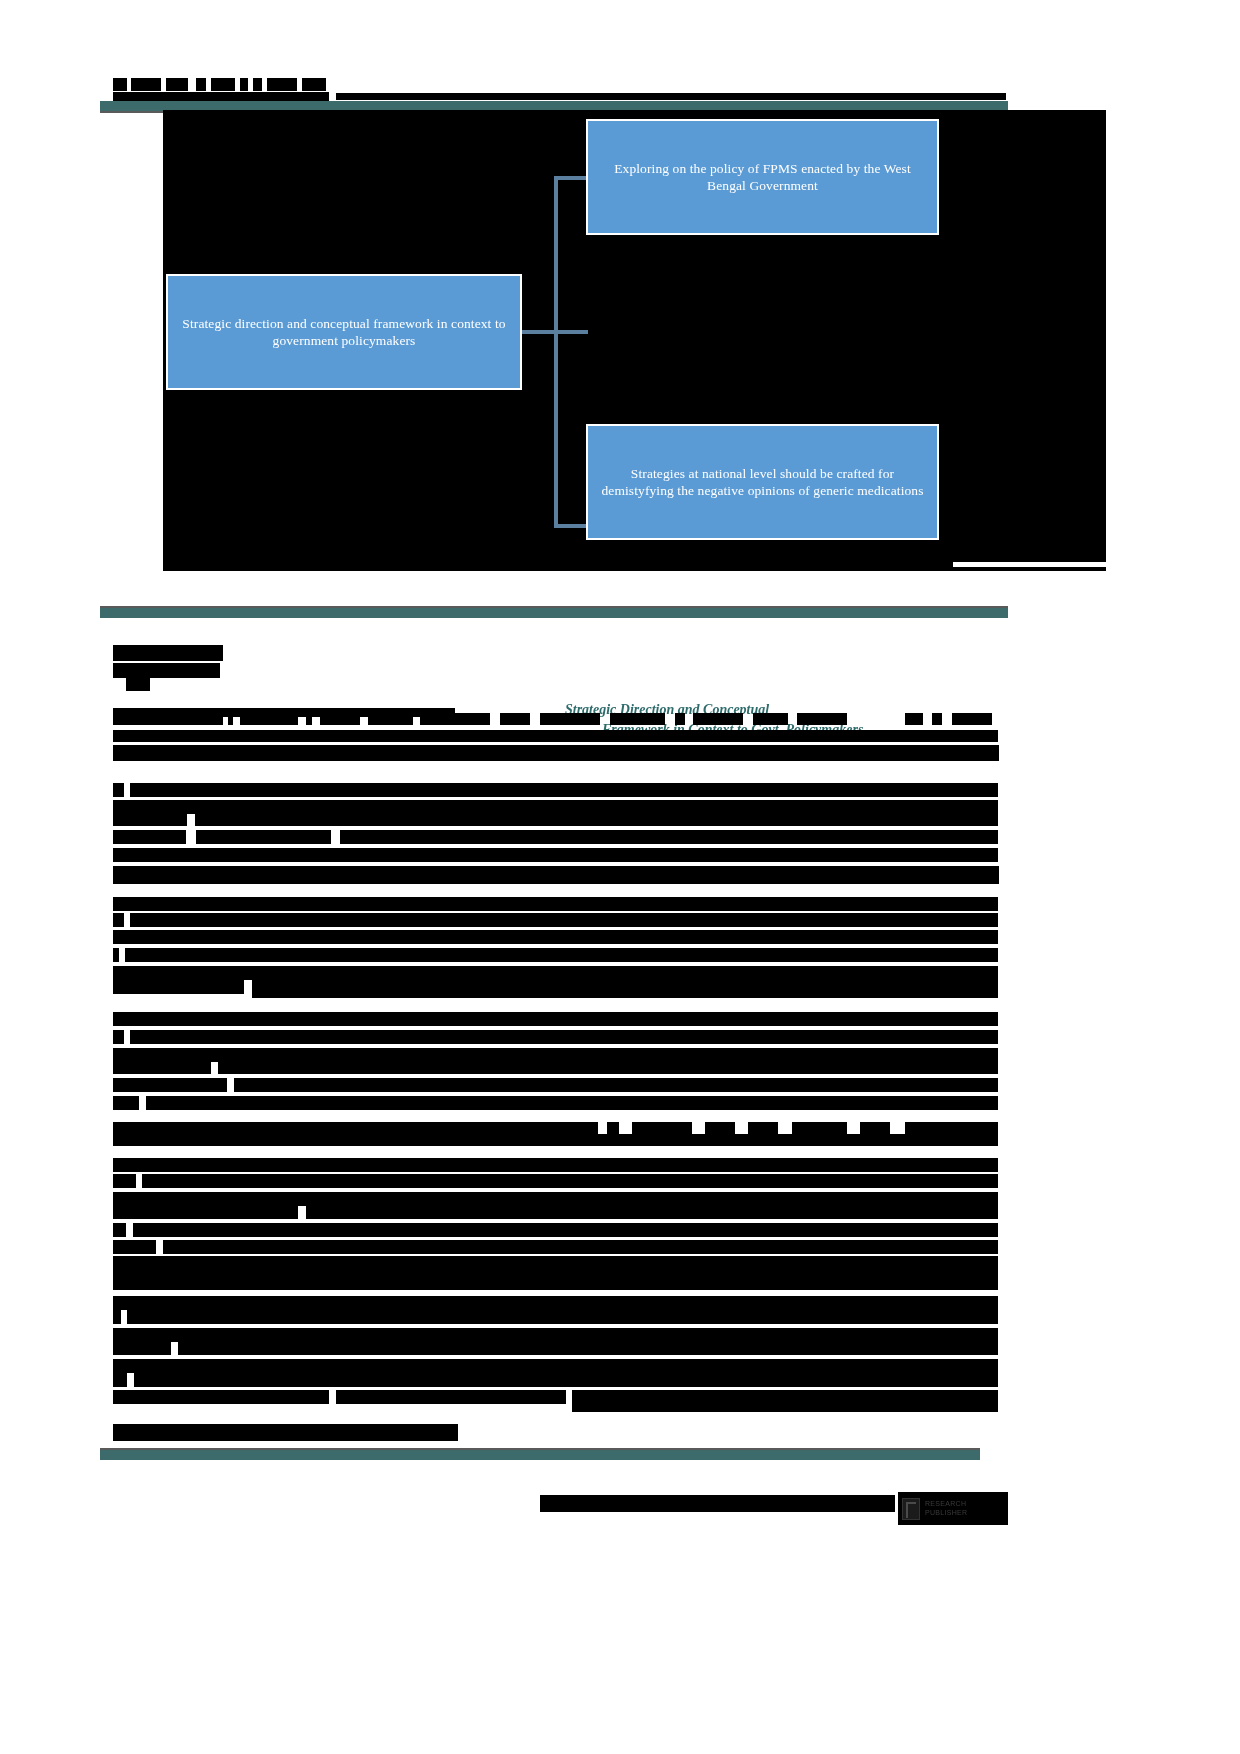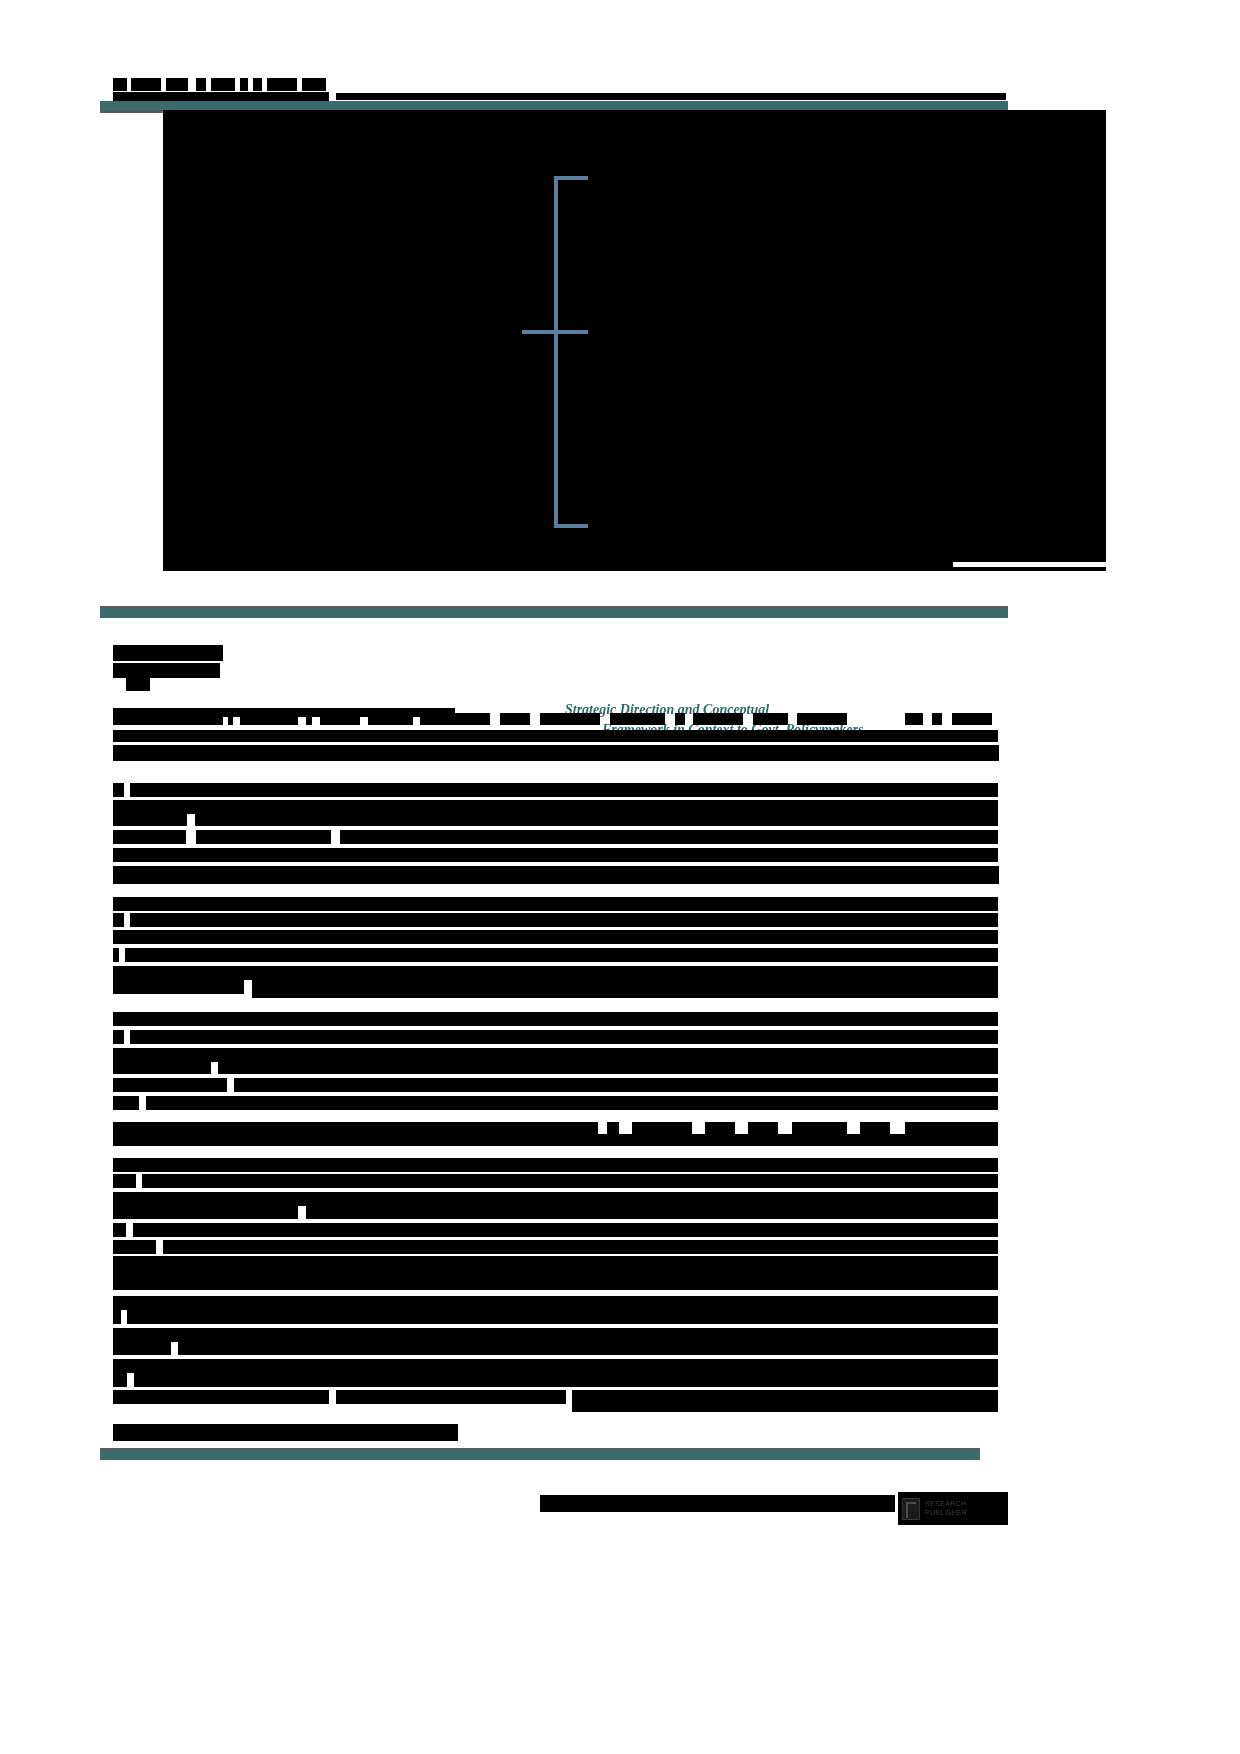--- a/index.html
+++ b/index.html
@@ -112,23 +112,32 @@
   <div class="rule shadow" style="left:100px;top:101px;width:908px;height:10px;"></div>
 
   <div id="diagram">
 
     <div class="connector" style="left:391px;top:66px;width:4px;height:352px;"></div>
     <div class="connector" style="left:359px;top:220px;width:66px;height:4px;"></div>
     <div class="connector" style="left:391px;top:66px;width:34px;height:4px;"></div>
     <div class="connector" style="left:391px;top:220px;width:34px;height:4px;"></div>
     <div class="connector" style="left:391px;top:414px;width:34px;height:4px;"></div>
 
-
-
-
+    <div class="node" id="node-root">
+      <span>Strategic direction and conceptual framework in context to government policymakers</span>
+    </div>
+
+    <div class="node" id="node-a">
+      <span>Exploring on the policy of  FPMS enacted by the West Bengal Government</span>
+    </div>
+
+
+    <div class="node" id="node-c">
+      <span>Strategies at national level should be crafted for demistyfying the negative opinions of generic medications</span>
+    </div>
   </div>
 
   <div class="blk" style="left:163px;top:555px;width:790px;height:16px;"></div>
   <div class="blk" style="left:953px;top:567px;width:153px;height:4px;"></div>
 
   <div class="rule shadowtop" style="left:100px;top:608px;width:908px;height:10px;"></div>
 
   <div id="caption">
     <span class="cap-text" id="cap-line1">Strategic Direction and Conceptual</span>
     <span class="cap-text" id="cap-line2">Framework in Context to Govt. Policymakers</span>

